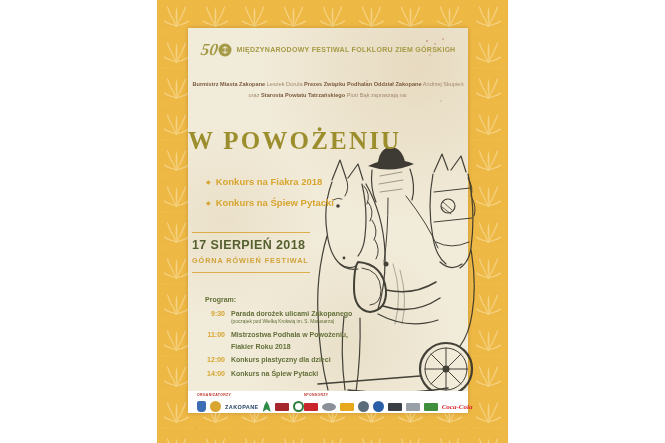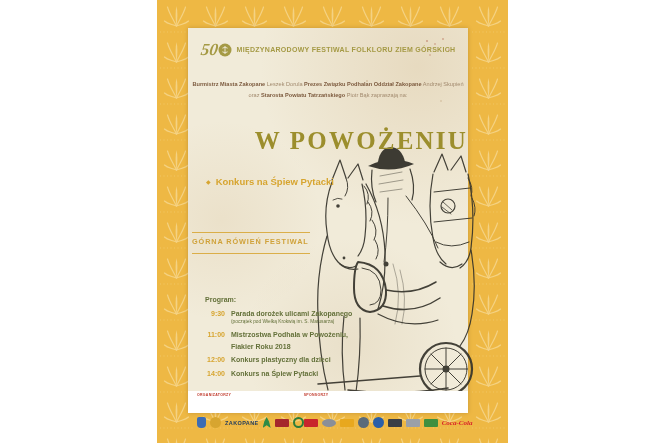--- a/index.html
+++ b/index.html
@@ -27,21 +27,21 @@
     font-size:17px;color:#a59a45;transform:skewX(-8deg);line-height:1;}
   .fest-title{font-size:7px;font-weight:bold;color:#a59a45;letter-spacing:.3px;}
   
   .invite{position:absolute;top:51px;left:0;right:0;text-align:center;
     font-size:5.6px;line-height:10.5px;color:#a28a6e;white-space:nowrap;}
   .invite b{color:#7c5a3e;}
   
   .title1{position:absolute;top:76px;left:0;right:0;text-align:center;
     font-family:"Liberation Serif", serif;font-weight:bold;font-size:20px;
     letter-spacing:1.8px;color:#9c8e2d;}
-  .title2{position:absolute;top:99px;left:0;right:0;text-align:right;
+  .title2{position:absolute;top:99px;left:0;right:0;text-align:left;
     font-family:"Liberation Serif", serif;font-weight:bold;font-size:25px;
     letter-spacing:2.2px;color:#9c8e2d;}
   
   .contests{position:absolute;top:148px;left:18px;}
   .contest-row{display:flex;align-items:center;gap:5px;margin-bottom:10px;}
   .diamond{color:#d7a530;font-size:6px;line-height:1;}
   .contest-label{font-size:9.5px;font-weight:bold;color:#d7a530;}
   
   .dateblock{position:absolute;top:204px;left:4px;width:122px;}
   .hairline{width:118px;height:1px;background:#d7a530;opacity:.85;}
@@ -53,21 +53,21 @@
   .prog-heading{font-size:7px;font-weight:bold;color:#64713a;margin-bottom:6px;}
   .prog-row{display:flex;gap:6px;font-size:7px;line-height:9px;margin-bottom:1px;}
   .prog-time{width:20px;text-align:right;color:#d7a530;font-weight:bold;flex:none;}
   .prog-text{color:#64713a;font-weight:bold;}
   .prog-note{margin-left:26px;font-size:4.8px;line-height:6px;color:#64713a;margin-bottom:5px;}
   .mb3{margin-bottom:3px;} .mb4{margin-bottom:4px;} .mb5{margin-bottom:5px;}
   
   .logos-bar{position:absolute;left:0;right:0;bottom:0;height:22px;background:#ffffff;
     display:flex;justify-content:space-between;padding:2px 9px 0 9px;box-sizing:border-box;}
   .logo-label{font-size:3.5px;color:#c0392b;font-weight:bold;letter-spacing:.3px;line-height:4px;}
-  .logo-row{display:flex;align-items:center;gap:4px;margin-top:20px;}
+  .logo-row{display:flex;align-items:center;gap:4px;margin-top:4px;}
   .logo{flex:none;}
   .logo-shield{width:9px;height:11px;background:var(--c);border-radius:2px 2px 4px 4px;}
   .logo-circle{width:11px;height:11px;border-radius:50%;background:var(--c);}
   .logo-ring{width:7px;height:7px;border-radius:50%;border:2px solid var(--c);}
   .logo-rect{width:14px;height:8px;background:var(--c);border-radius:1px;}
   .logo-oval{width:14px;height:8px;border-radius:50%;background:var(--c);}
   .logo-glyph{width:8px;height:11px;background:var(--c);
     clip-path:polygon(50% 0,80% 40%,100% 100%,50% 75%,0 100%,20% 40%);}
   .logo-text{font-size:5.5px;font-weight:bold;color:var(--c);letter-spacing:.4px;}
   .logo-script{font-family:"Liberation Serif", serif;font-style:italic;font-weight:bold;
@@ -169,26 +169,31 @@
           <span>Piotr Bąk</span>
           <span>zapraszają na:</span>
         </div>
       </div>
 
       <div class="title2">W POWOŻENIU</div>
 
       <div class="contests">
         <div class="contest-row">
           <span class="diamond">◆</span>
+          <span class="contest-label">Konkurs na Fiakra 2018</span>
+        </div>
+        <div class="contest-row">
+          <span class="diamond">◆</span>
           <span class="contest-label">Konkurs na Śpiew Pytacki</span>
         </div>
       </div>
 
       <div class="dateblock">
         <div class="hairline"></div>
+        <div class="date-text">17 SIERPIEŃ 2018</div>
         <div class="venue">GÓRNA RÓWIEŃ FESTIWAL</div>
         <div class="hairline bot"></div>
       </div>
 
       <div class="program">
         <div class="prog-heading">Program:</div>
 
         <div class="prog-row">
           <span class="prog-time">9:30</span>
           <span class="prog-text">Parada dorożek ulicami Zakopanego</span>

